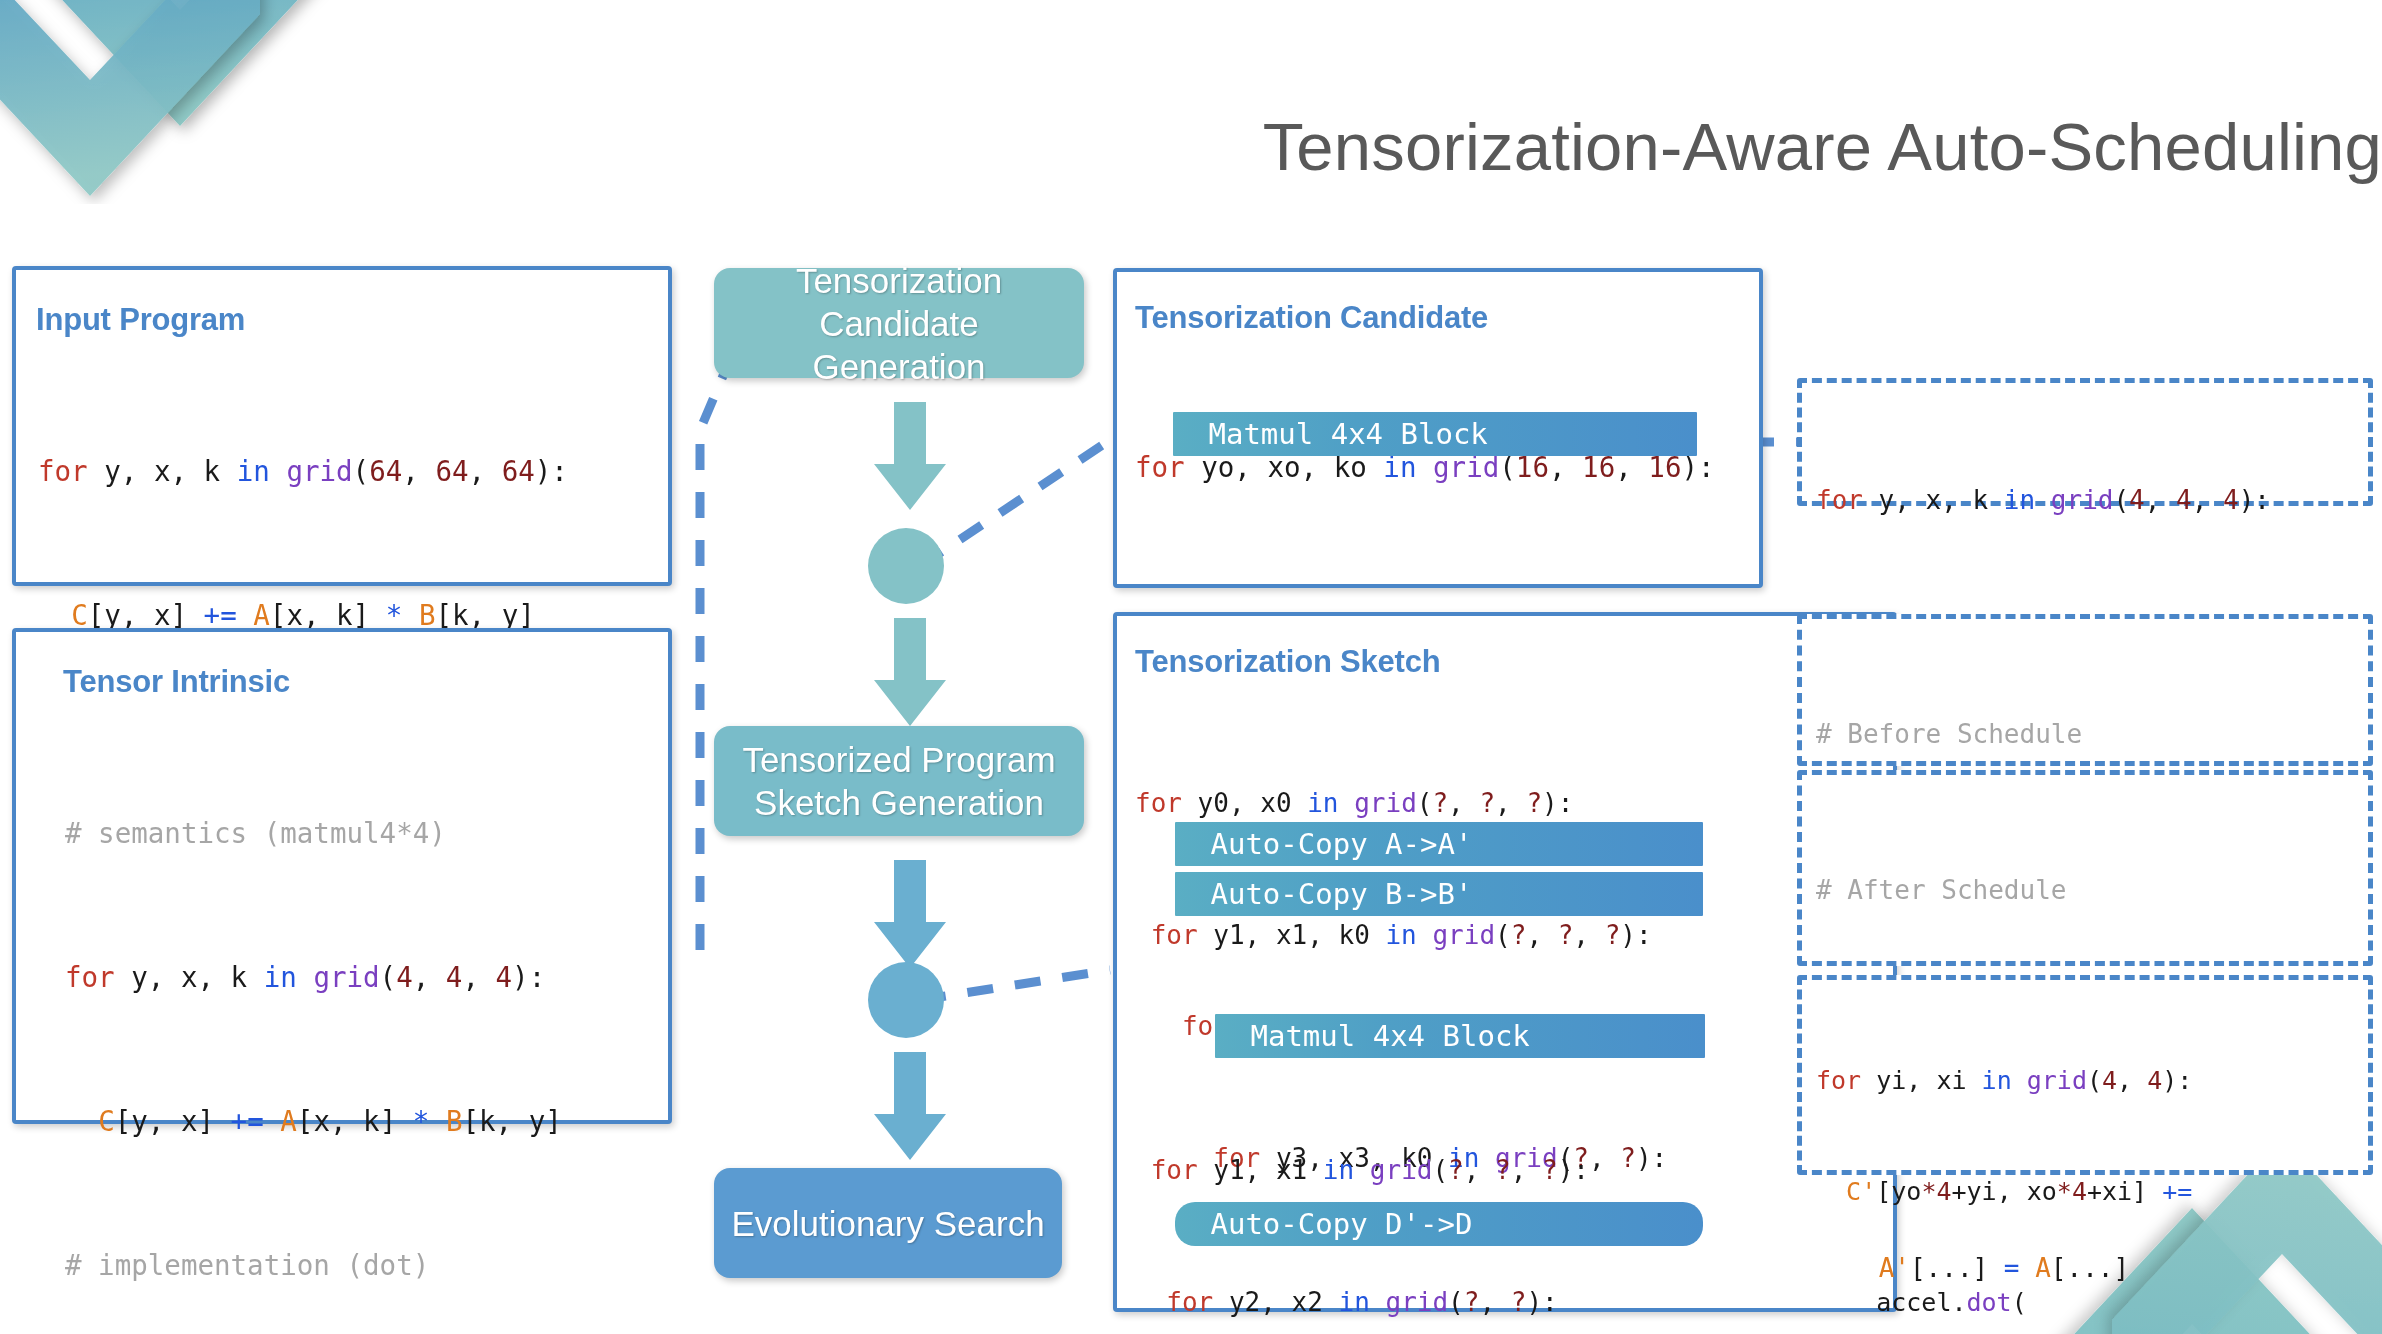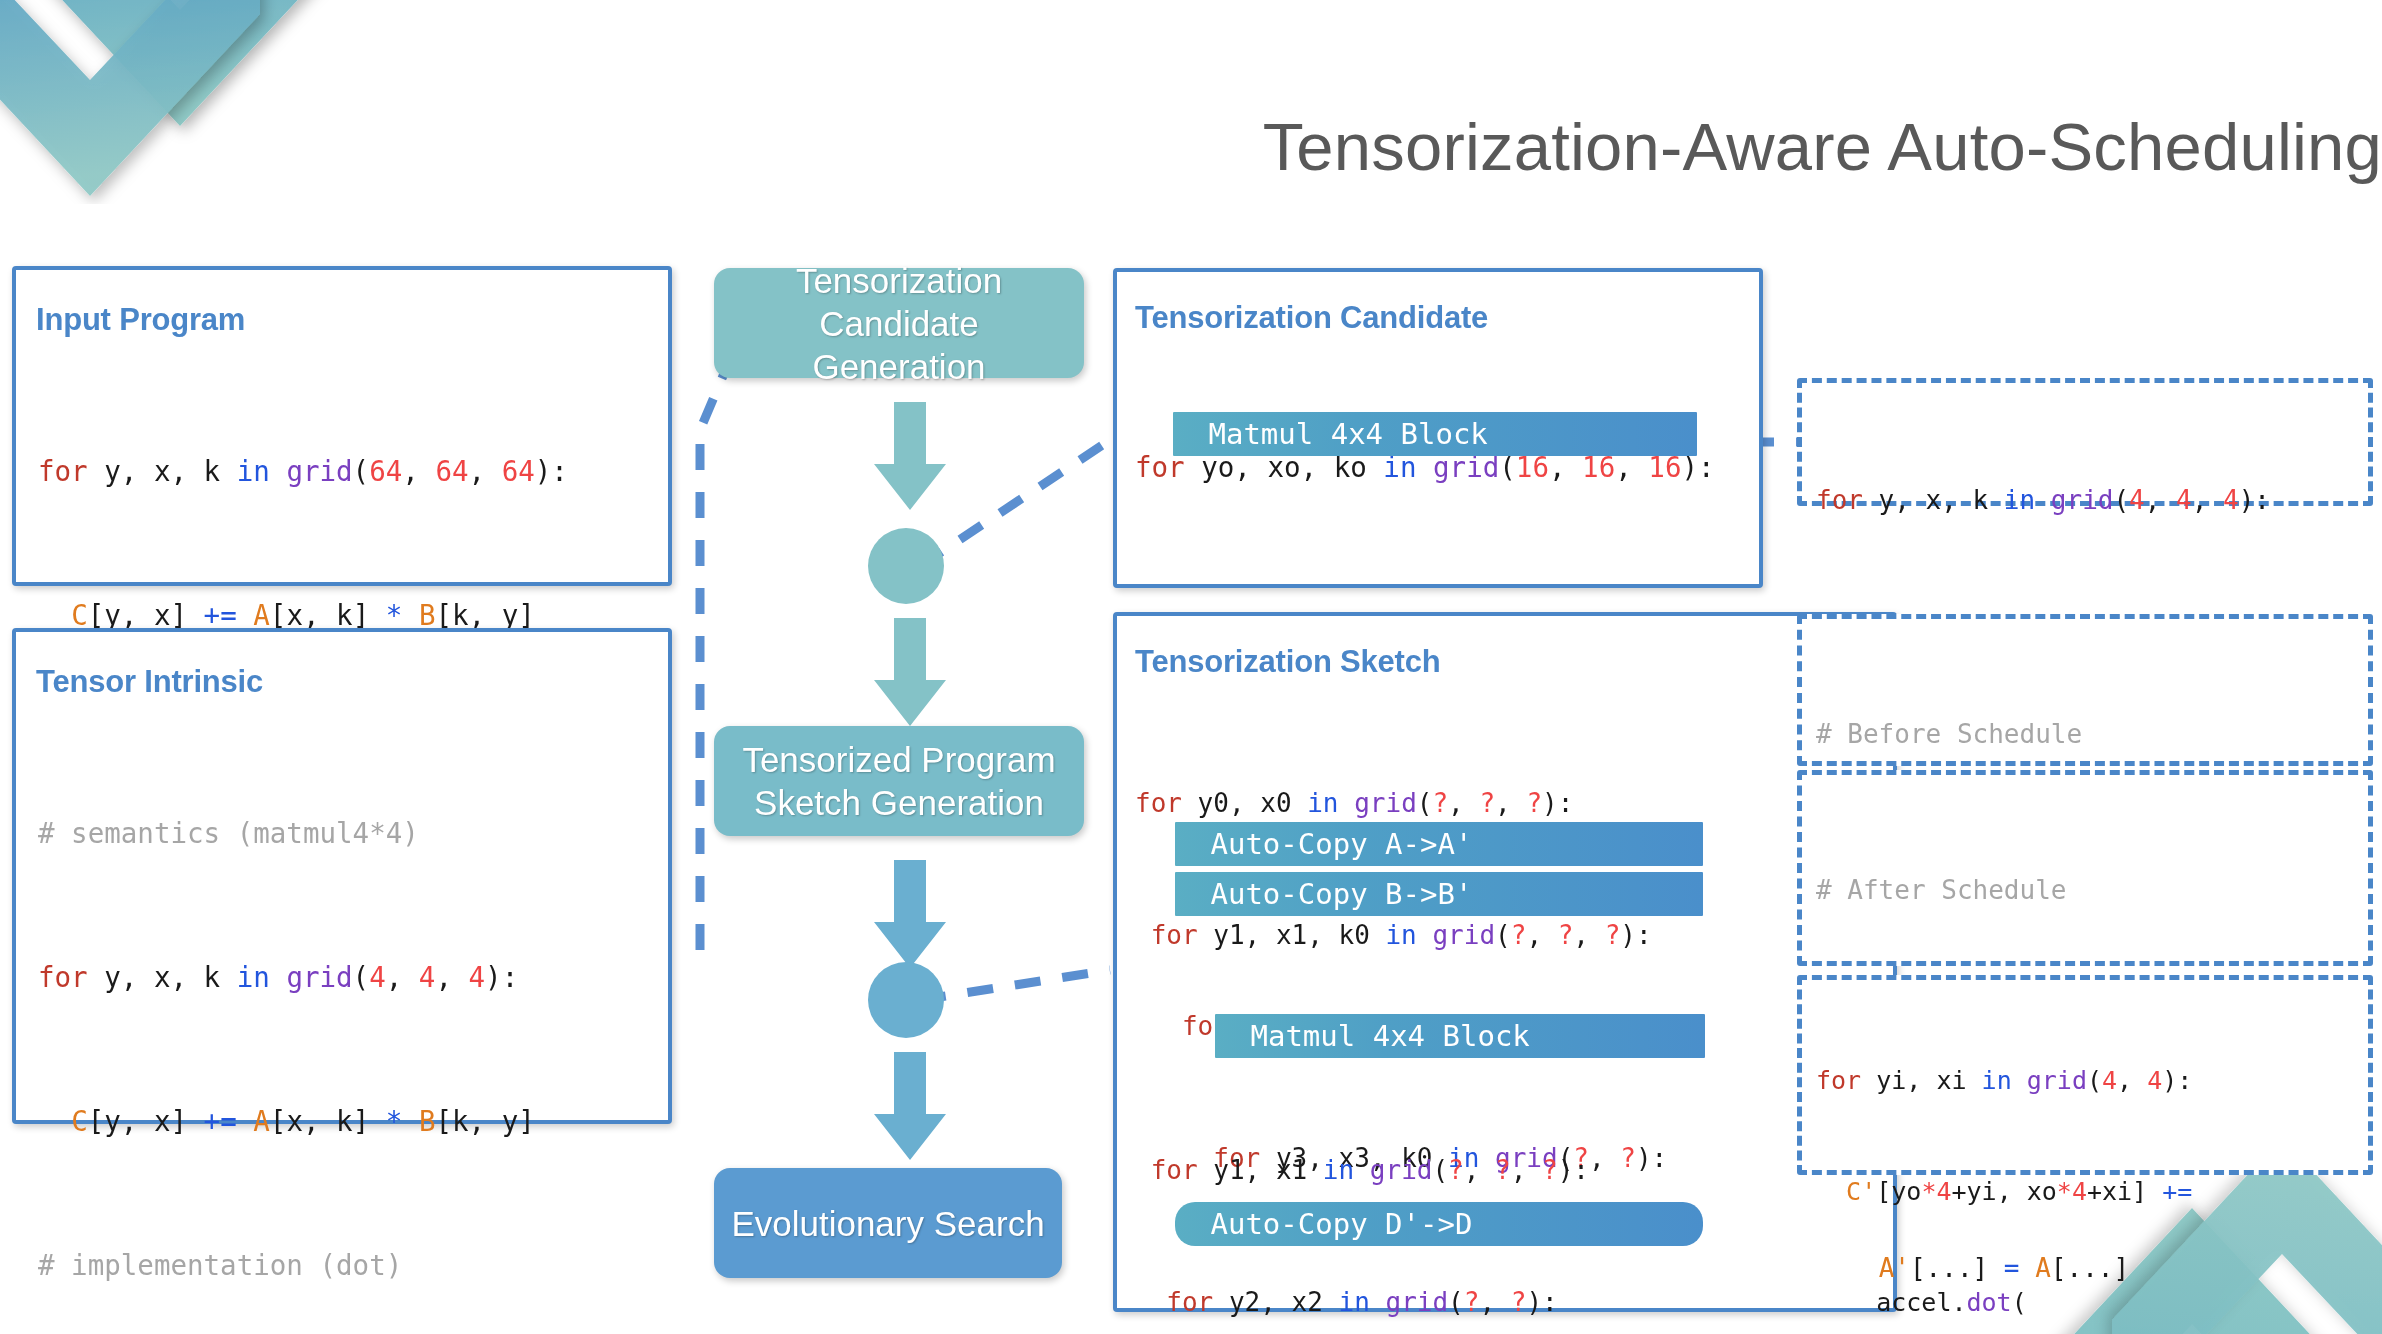--- a/index.html
+++ b/index.html
@@ -48,21 +48,21 @@
     font-family:"DejaVu Sans Mono","Liberation Mono",monospace;
     font-size:27.5px;
     line-height:48px;
     white-space:pre;
     color:#1a1a1a;
   }
   .code.small{font-size:26px;line-height:44px;}
   .kw{color:#c0392b;}       
   .in{color:#2255dd;}       
   .fn{color:#7a3fc0;}       
-  .num{color:#ef4444;}      
+  .num{color:#7f1d1d;}      
   .buf{color:#e07b1e;}      
   .op{color:#2255dd;}       
   .cmt{color:#a6a6a6;}      
 
   
   .bar{
     display:block;
     background:linear-gradient(90deg,#5aaec4 0%,#4f9fc6 35%,#4a8fcb 100%);
     color:#ffffff;
     font-family:"DejaVu Sans Mono","Liberation Mono",monospace;
@@ -174,21 +174,21 @@
   <div class="card" style="left:12px;top:266px;width:660px;height:320px;">
     <div class="card-title" style="margin:34px 0 0 20px;">Input Program</div>
     <div class="code" style="margin:16px 0 0 22px;">
       <div><span class="kw">for</span> y, x, k <span class="in">in</span> <span class="fn">grid</span>(<span class="num">64</span>, <span class="num">64</span>, <span class="num">64</span>):</div>
       <div>  <span class="buf">C</span>[y, x] <span class="op">+=</span> <span class="buf">A</span>[x, k] <span class="op">*</span> <span class="buf">B</span>[k, y]</div>
       <div><span class="kw">for</span> y, x <span class="in">in</span> <span class="fn">grid</span>(<span class="num">64</span>, <span class="num">64</span>):</div>
       <div>  <span class="buf">D</span>[y, x] <span class="op">=</span> <span class="fn">max</span>(<span class="buf">C</span>[y, x], <span class="num">0</span>):</div>
     </div>
   </div>
 
-  <div class="card" style="left:12px;top:628px;width:660px;height:496px;">
+  <div class="card" style="left:12px;top:628px;width:660px;height:496px;padding-left:27px;">
     <div class="card-title" style="margin:34px 0 0 20px;">Tensor Intrinsic</div>
     <div class="code" style="margin:16px 0 0 22px;">
       <div class="cmt"># semantics (matmul4*4)</div>
       <div><span class="kw">for</span> y, x, k <span class="in">in</span> <span class="fn">grid</span>(<span class="num">4</span>, <span class="num">4</span>, <span class="num">4</span>):</div>
       <div>  <span class="buf">C</span>[y, x] <span class="op">+=</span> <span class="buf">A</span>[x, k] <span class="op">*</span> <span class="buf">B</span>[k, y]</div>
       <div class="cmt"># implementation (dot)</div>
       
       
       
       

